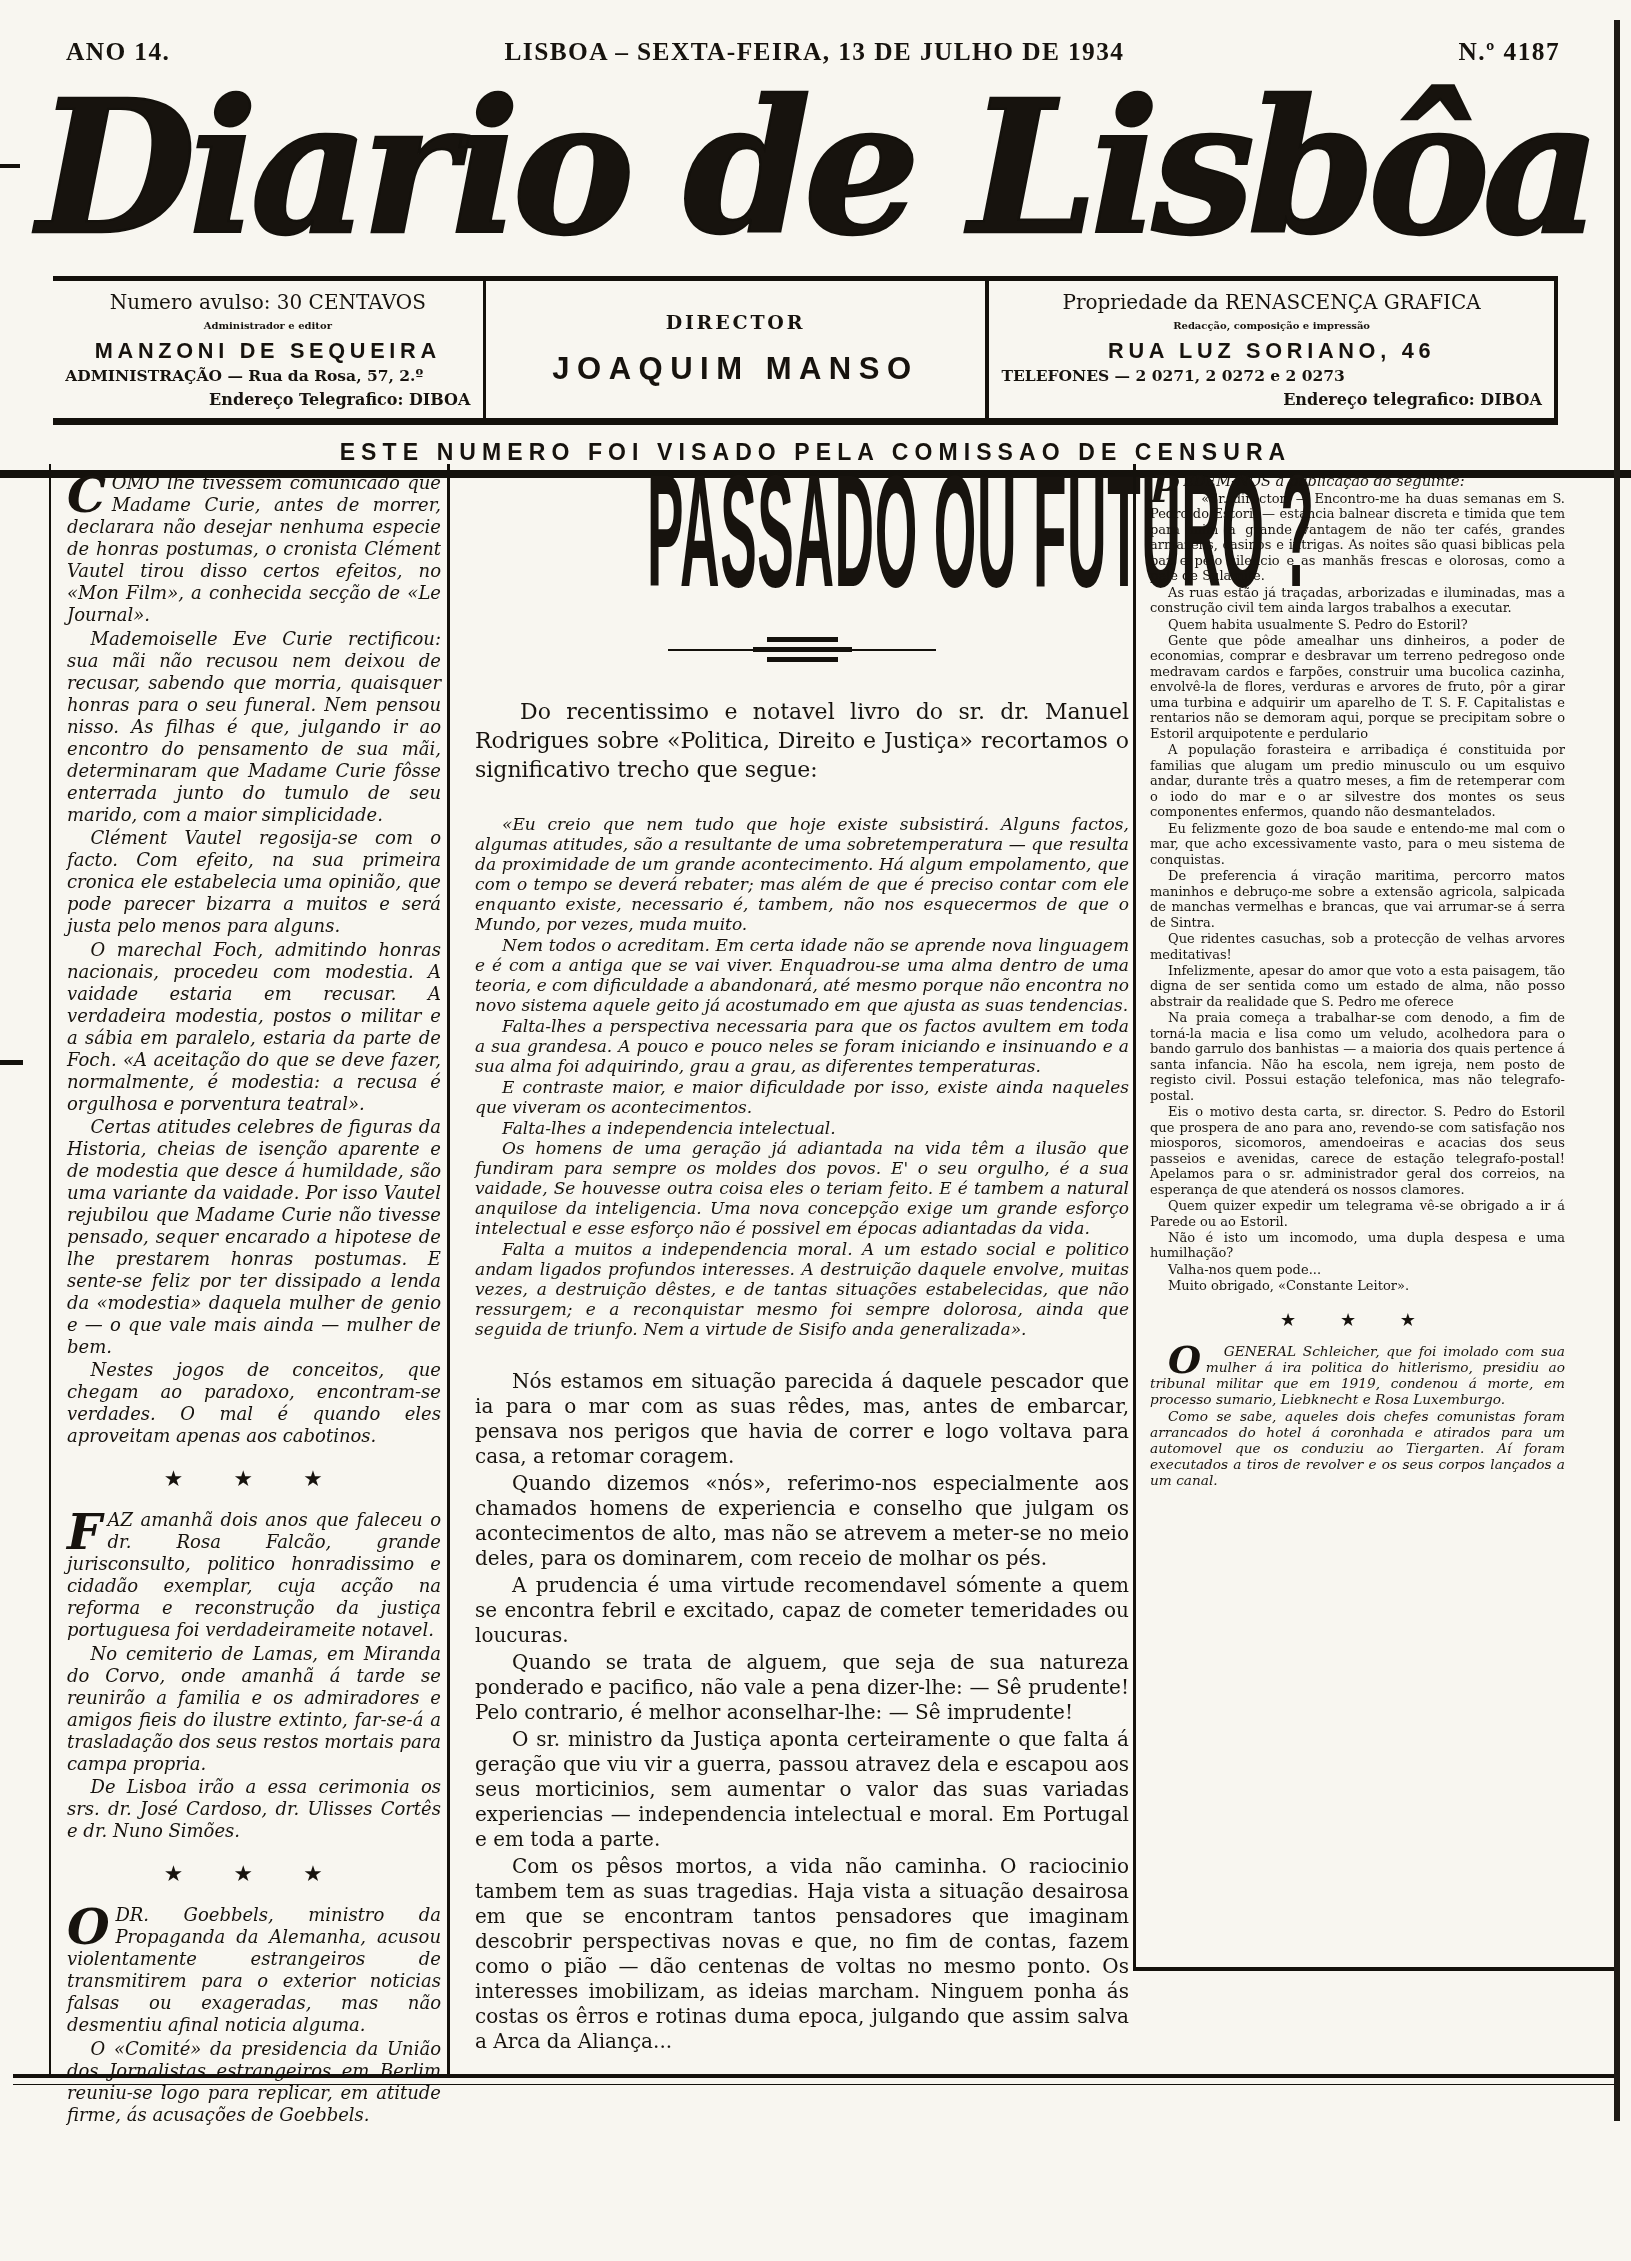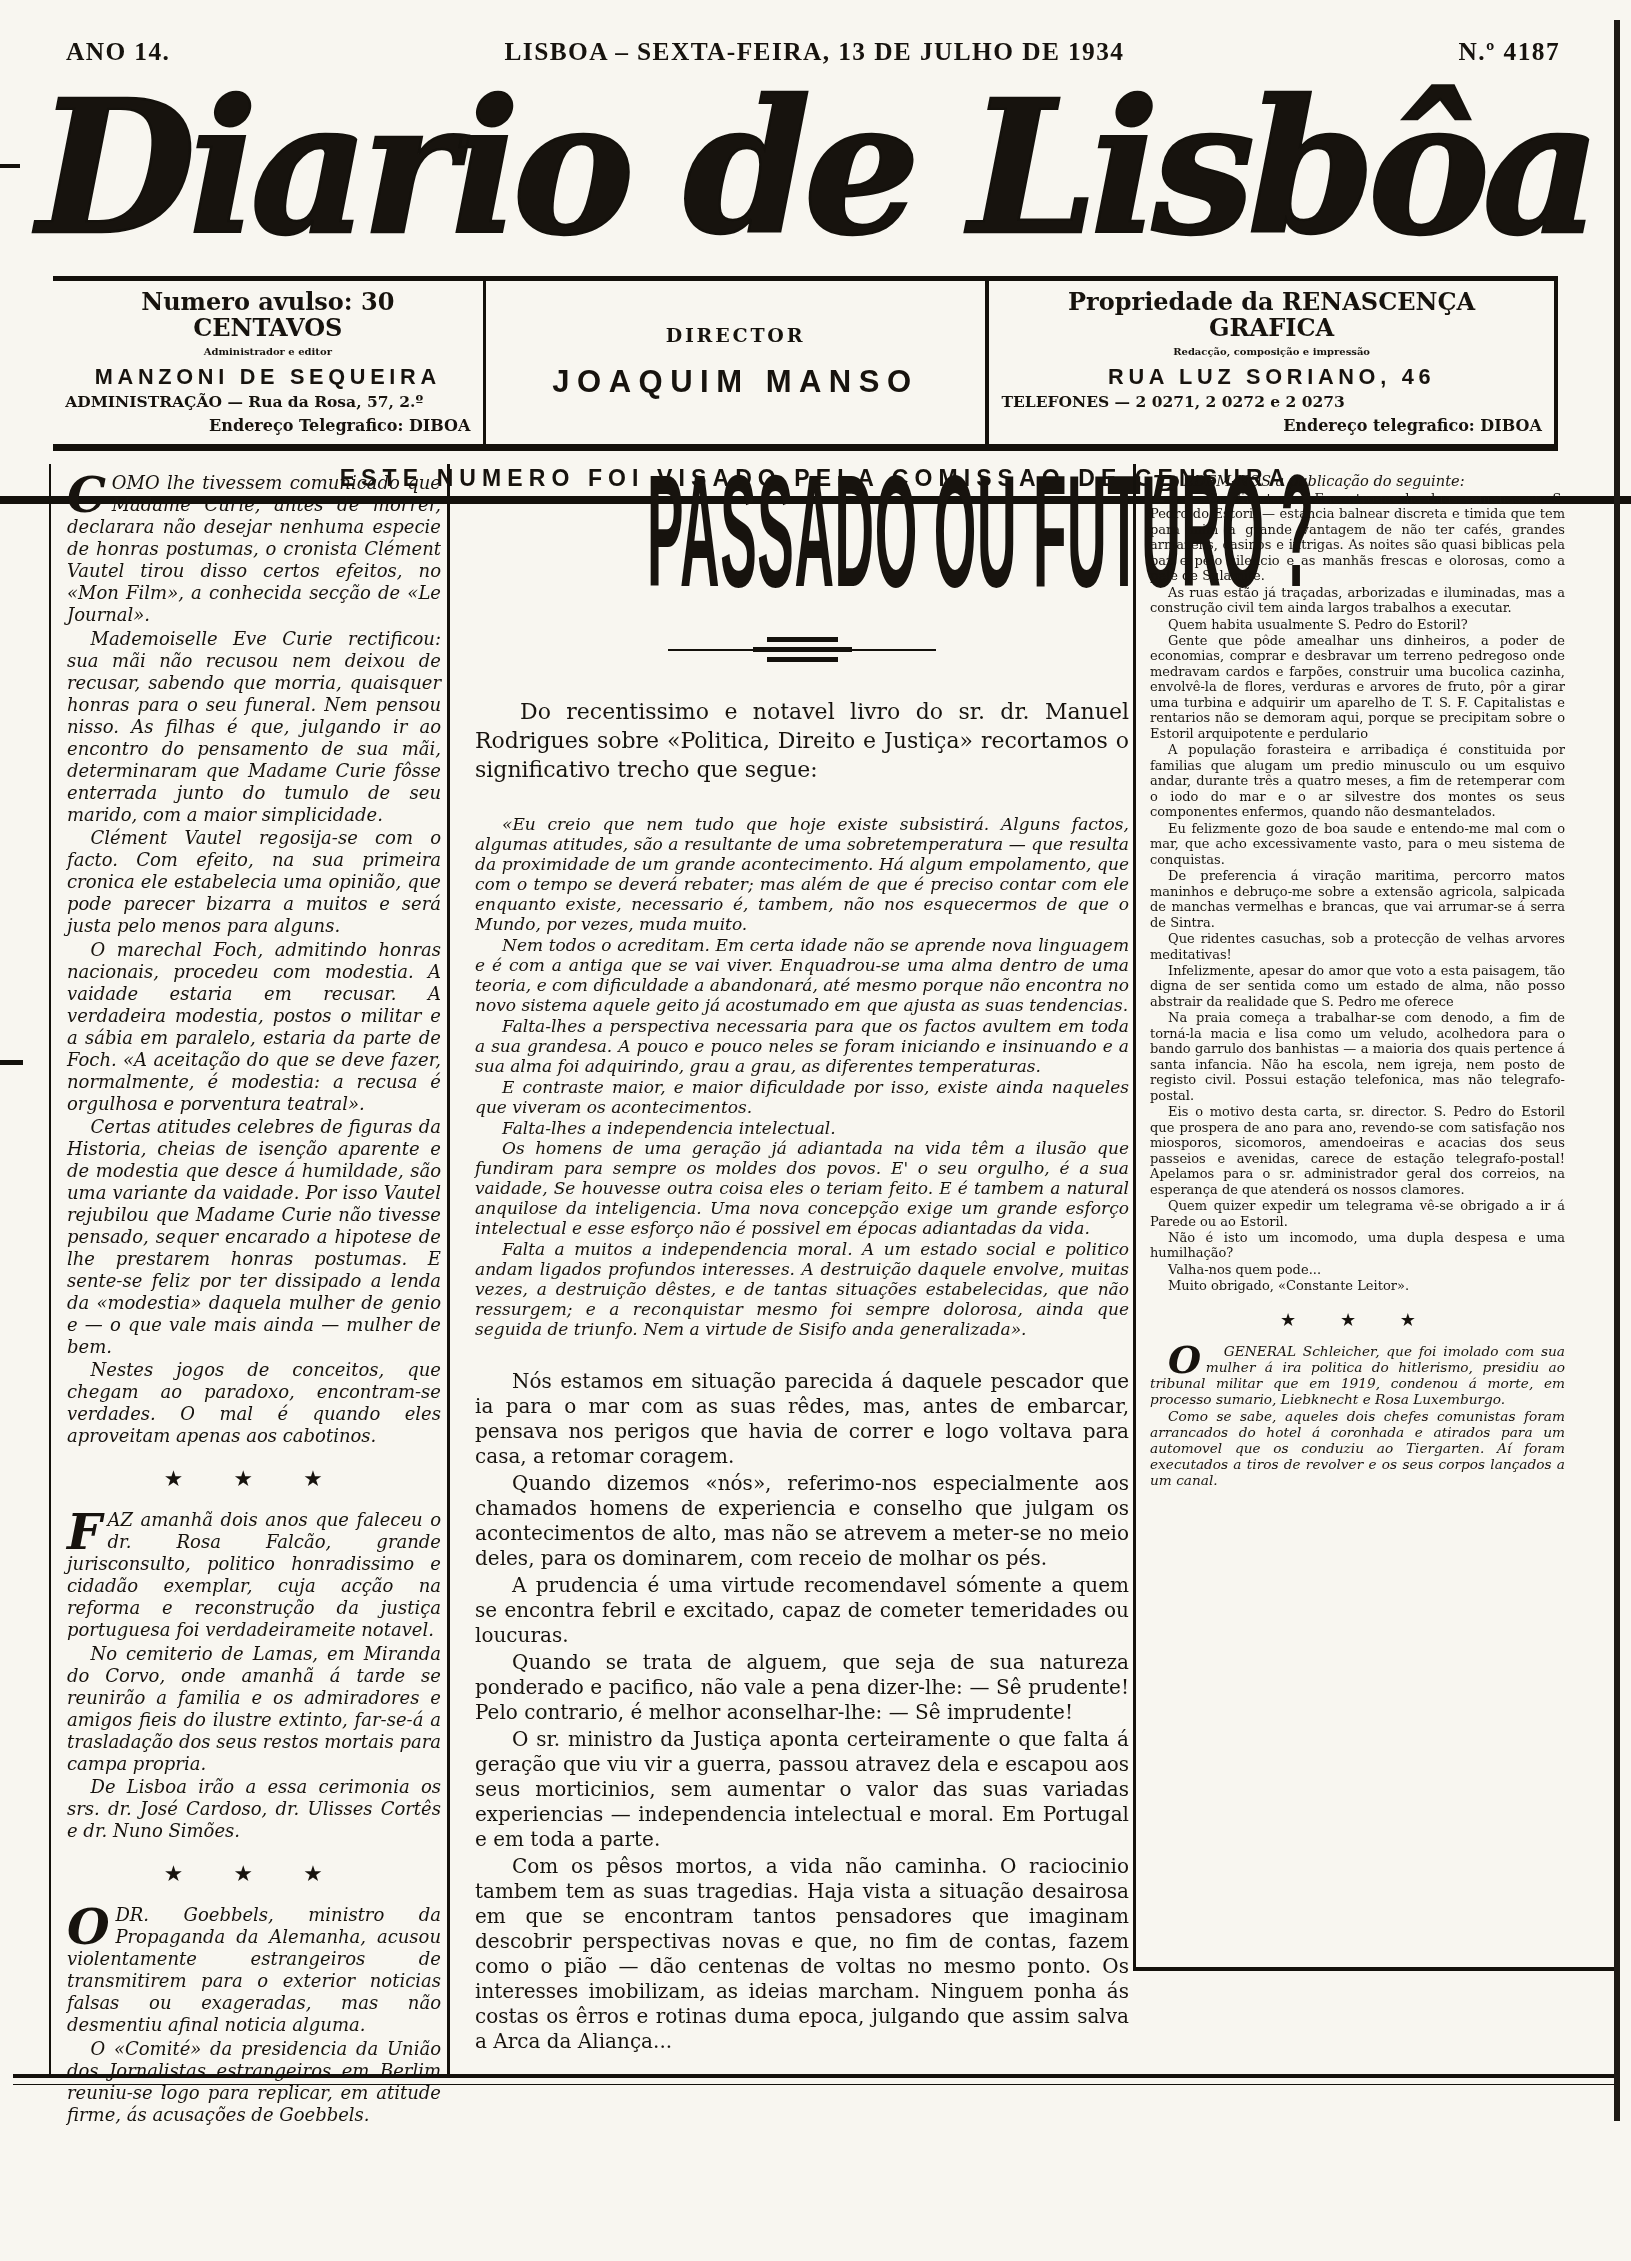--- a/index.html
+++ b/index.html
@@ -26,21 +26,21 @@
   .info-row{
     margin:14px 73px 0 53px;
     border-top:5.7px solid #14110c;border-bottom:7.5px solid #14110c;border-right:4.2px solid #14110c;
     display:flex;align-items:stretch;
   }
   .info-cell{padding:7.5px 12.2px 8.5px;text-align:center;}
   .info-cell.c1{flex:0 0 27%;}
   .info-cell.c2{flex:1;border-left:3.3px solid #14110c;display:flex;flex-direction:column;justify-content:center;}
   .info-cell.c3{flex:0 0 36%;border-left:4.2px solid #14110c;}
   .ib-s{font-size:10px;line-height:21px;font-weight:bold;}
-  .ib-m{font-size:24px;line-height:26px;font-weight:bold;text-align:center;}
+  .ib-m{font-size:20px;line-height:26px;font-weight:normal;text-align:center;}
   .ib-sp{font-size:21.7px;line-height:29px;font-weight:bold;font-family:"Liberation Sans",sans-serif;letter-spacing:4.7px;}
   .ib-left1{text-align:left;font-size:15.5px;font-weight:bold;margin-top:1.9px;}
   .ib-right1{text-align:right;font-size:16px;font-weight:bold;margin-top:4.7px;}
   .dir-label{font-size:19px;font-weight:bold;letter-spacing:2.8px;}
   .dir-name{font-size:31px;font-weight:bold;font-family:"Liberation Sans",sans-serif;letter-spacing:7.5px;margin-top:18px;}
   .censor{
     border-bottom:8.5px solid #14110c;
     margin-top:12.2px;padding:1.9px 0 4.7px;text-align:center;
     font-family:"Liberation Sans",sans-serif;font-weight:bold;font-size:23px;letter-spacing:6.1px;
   }

